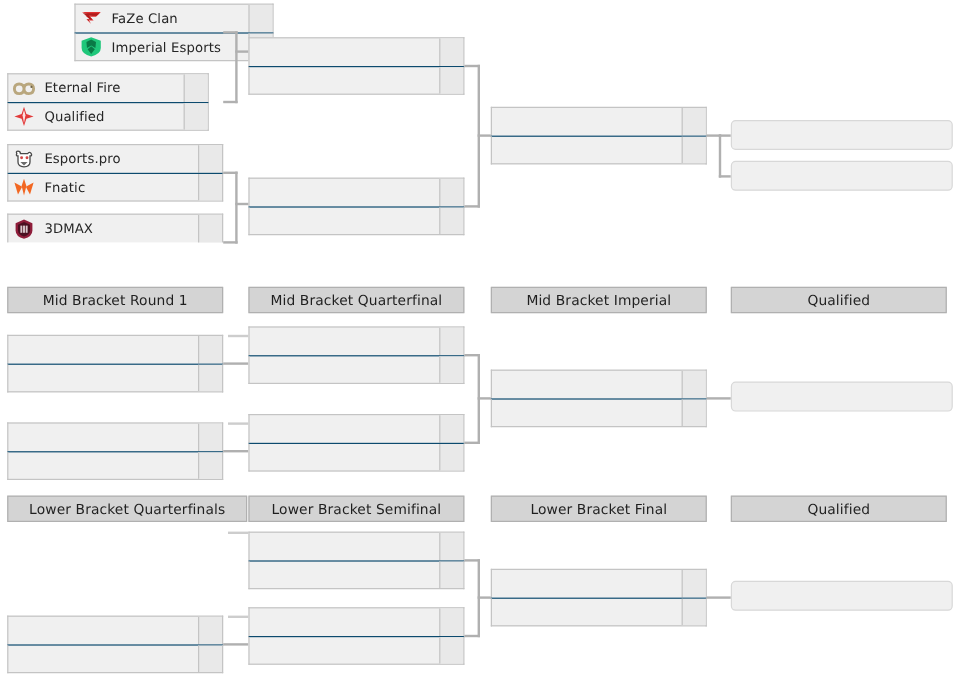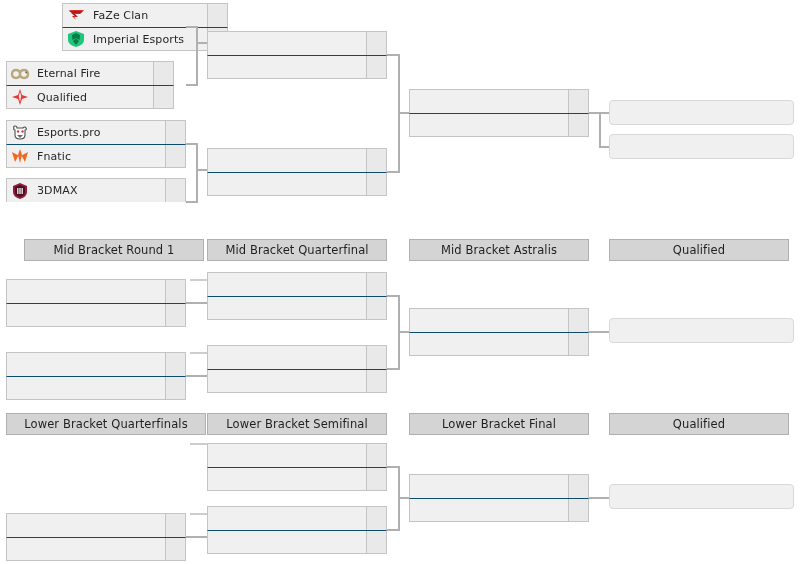--- a/index.html
+++ b/index.html
@@ -260,23 +260,23 @@
   <div class="conn h" style="left:599px; top:112px; width:10px;"></div>
   <div class="conn h" style="left:599px; top:146px; width:10px;"></div>
 
   <div class="qual-slot" style="left:609px; top:100px; width:185px; height:25px;">
     <span style="display:block;padding:5px 8px;font-size:11px;"></span>
   </div>
   <div class="qual-slot" style="left:609px; top:134px; width:185px; height:25px;">
     <span style="display:block;padding:5px 8px;font-size:11px;"></span>
   </div>
 
-  <div class="round-header" style="left:24px; top:239px; width:180px;">Mid Bracket Round 1</div>
+  <div class="round-header" style="left:6px; top:239px; width:180px;">Mid Bracket Round 1</div>
   <div class="round-header" style="left:207px; top:239px; width:180px;">Mid Bracket Quarterfinal</div>
-  <div class="round-header" style="left:409px; top:239px; width:180px;">Mid Bracket Astralis</div>
+  <div class="round-header" style="left:409px; top:239px; width:180px;">Mid Bracket Imperial</div>
   <div class="round-header" style="left:609px; top:239px; width:180px;">Qualified</div>
 
   <div class="match empty" style="left:6px; top:279px; width:180px;">
     <div class="team-row">
       <span class="team-name"></span>
       <span class="team-score"></span>
     </div>
     <div class="team-row last">
       <span class="team-name"></span>
       <span class="team-score"></span>

